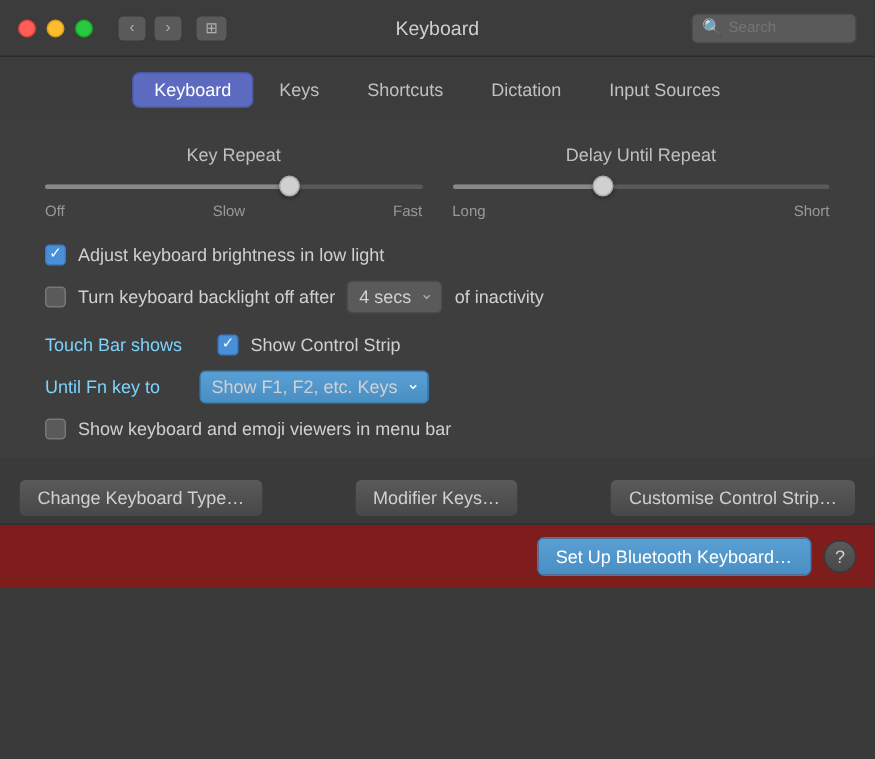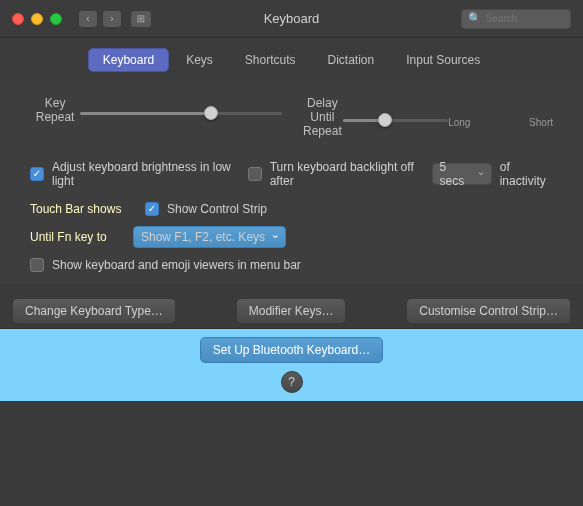--- a/index.html
+++ b/index.html
@@ -147,20 +147,21 @@
     .sliders-row {
       display: flex;
       gap: 0;
       margin-bottom: 16px;
       align-items: flex-start;
     }
 
     .slider-group {
       flex: 1;
       display: flex;
+      flex-direction: column;
       align-items: center;
     }
 
     .slider-label {
       font-size: 12px;
       color: #c0c0c0;
       margin-bottom: 6px;
       text-align: center;
     }
 
@@ -210,20 +211,21 @@
     }
 
     .tick-label {
       font-size: 10px;
       color: #999;
     }
 
     
     .options-section {
       display: flex;
+      flex-direction: column;
       gap: 10px;
       margin-bottom: 14px;
     }
 
     .option-row {
       display: flex;
       align-items: center;
       gap: 8px;
     }
 
@@ -293,21 +295,21 @@
     
     .touchbar-row {
       display: flex;
       align-items: center;
       gap: 8px;
       margin-bottom: 10px;
     }
 
     .touchbar-label {
       font-size: 12px;
-      color: #fef9c3;
+      color: #7dd3fc;
       min-width: 95px;
     }
 
     
     .bottom-bar {
       display: flex;
       justify-content: space-between;
       padding: 10px 12px 0;
       flex-wrap: nowrap;
     }
@@ -323,23 +325,22 @@
       white-space: nowrap;
     }
 
     
     .footer {
       display: flex;
       justify-content: flex-end;
       align-items: center;
       padding: 8px 12px;
       gap: 8px;
-      background: #7dd3fc;
+      background: #7f1d1d;
       border-top: 1px solid #2e2e2e;
-      flex-direction: column;
     }
 
     .btn-blue {
       background: linear-gradient(to bottom, #5a9fd4, #4a8fc4);
       border: 1px solid #3a7fb4;
       color: #fff;
     }
 
     .help-btn {
       width: 22px;
@@ -395,20 +396,25 @@
 
   <div class="sliders-row">
 
     <div class="slider-group">
       <div class="slider-label">Key Repeat</div>
       <div class="slider-track-container">
         <div class="slider-track">
           <div class="slider-fill" style="width: 65%;"></div>
           <div class="slider-thumb" style="left: 65%;"></div>
         </div>
+      </div>
+      <div class="slider-ticks">
+        <span class="tick-label">Off</span>
+        <span class="tick-label">Slow</span>
+        <span class="tick-label">Fast</span>
       </div>
     </div>
 
     <div class="slider-group" style="margin-left:20px;">
       <div class="slider-label">Delay Until Repeat</div>
       <div class="slider-track-container">
         <div class="slider-track">
           <div class="slider-fill" style="width: 40%;"></div>
           <div class="slider-thumb" style="left: 40%;"></div>
         </div>
@@ -423,21 +429,21 @@
   <div class="options-section">
 
     <div class="option-row">
       <div class="checkbox checked"></div>
       <span class="option-label">Adjust keyboard brightness in low light</span>
     </div>
 
     <div class="option-row">
       <div class="checkbox"></div>
       <span class="option-label">Turn keyboard backlight off after</span>
-      <div class="dropdown">5 secs</div>
+      <div class="dropdown">4 secs</div>
       <span class="option-label">of inactivity</span>
     </div>
 
   </div>
 
   <div class="touchbar-row">
     <span class="touchbar-label">Touch Bar shows</span>
     <div class="checkbox checked" style="margin-left:12px;"></div>
     <span class="option-label">Show Control Strip</span>
   </div>

